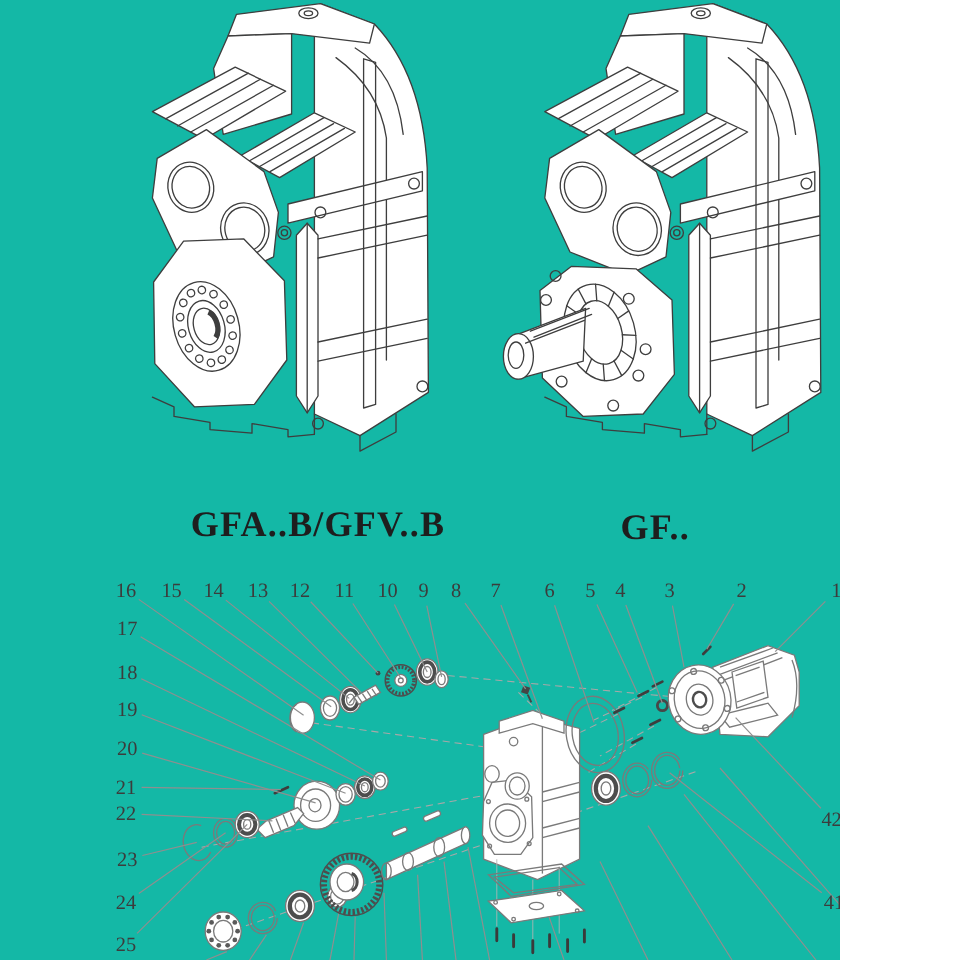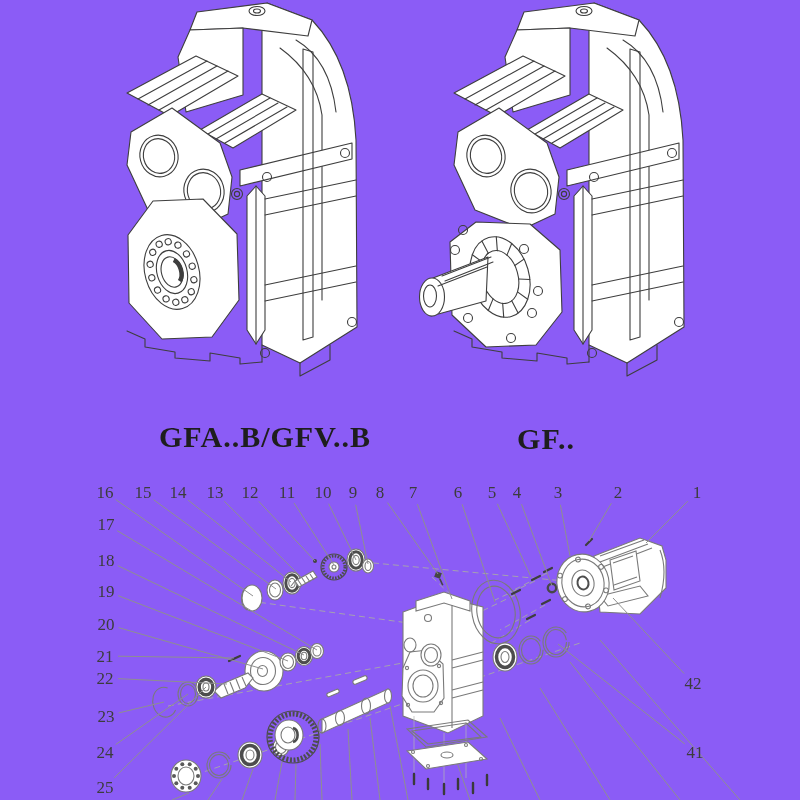--- a/index.html
+++ b/index.html
@@ -1,16 +1,16 @@
 <!DOCTYPE html>
 <html><head>
 <meta charset="utf-8">
 <style>
   html,body{margin:0;padding:0;background:#ffffff;}
-  #stage{position:relative;width:800px;height:800px;background:#8b5cf6;overflow:hidden;
+  #stage{position:relative;width:700px;height:800px;background:#14b8a6;overflow:hidden;
          font-family:"Liberation Serif", serif;}
   svg text.model-label{font-family:"Liberation Serif", serif;font-weight:bold;font-size:30px;
          letter-spacing:1px;fill:#1e1e1e;}
   svg text.callout{font-family:"Liberation Serif", serif;font-size:17px;fill:#3c3c3c;}
   .ln  {stroke:#3e3e3e;stroke-width:1.1;fill:none;stroke-linejoin:round;stroke-linecap:round;}
   .lnf {stroke:#3e3e3e;stroke-width:1.1;fill:#ffffff;stroke-linejoin:round;}
   .pt  {stroke:#7a7a7a;stroke-width:1.1;fill:none;}
   .ptf {stroke:#7a7a7a;stroke-width:1.1;fill:#ffffff;}
   .ptd {stroke:#4d4d4d;fill:none;}
   .leader{stroke:#8f8f8f;stroke-width:1;fill:none;}

